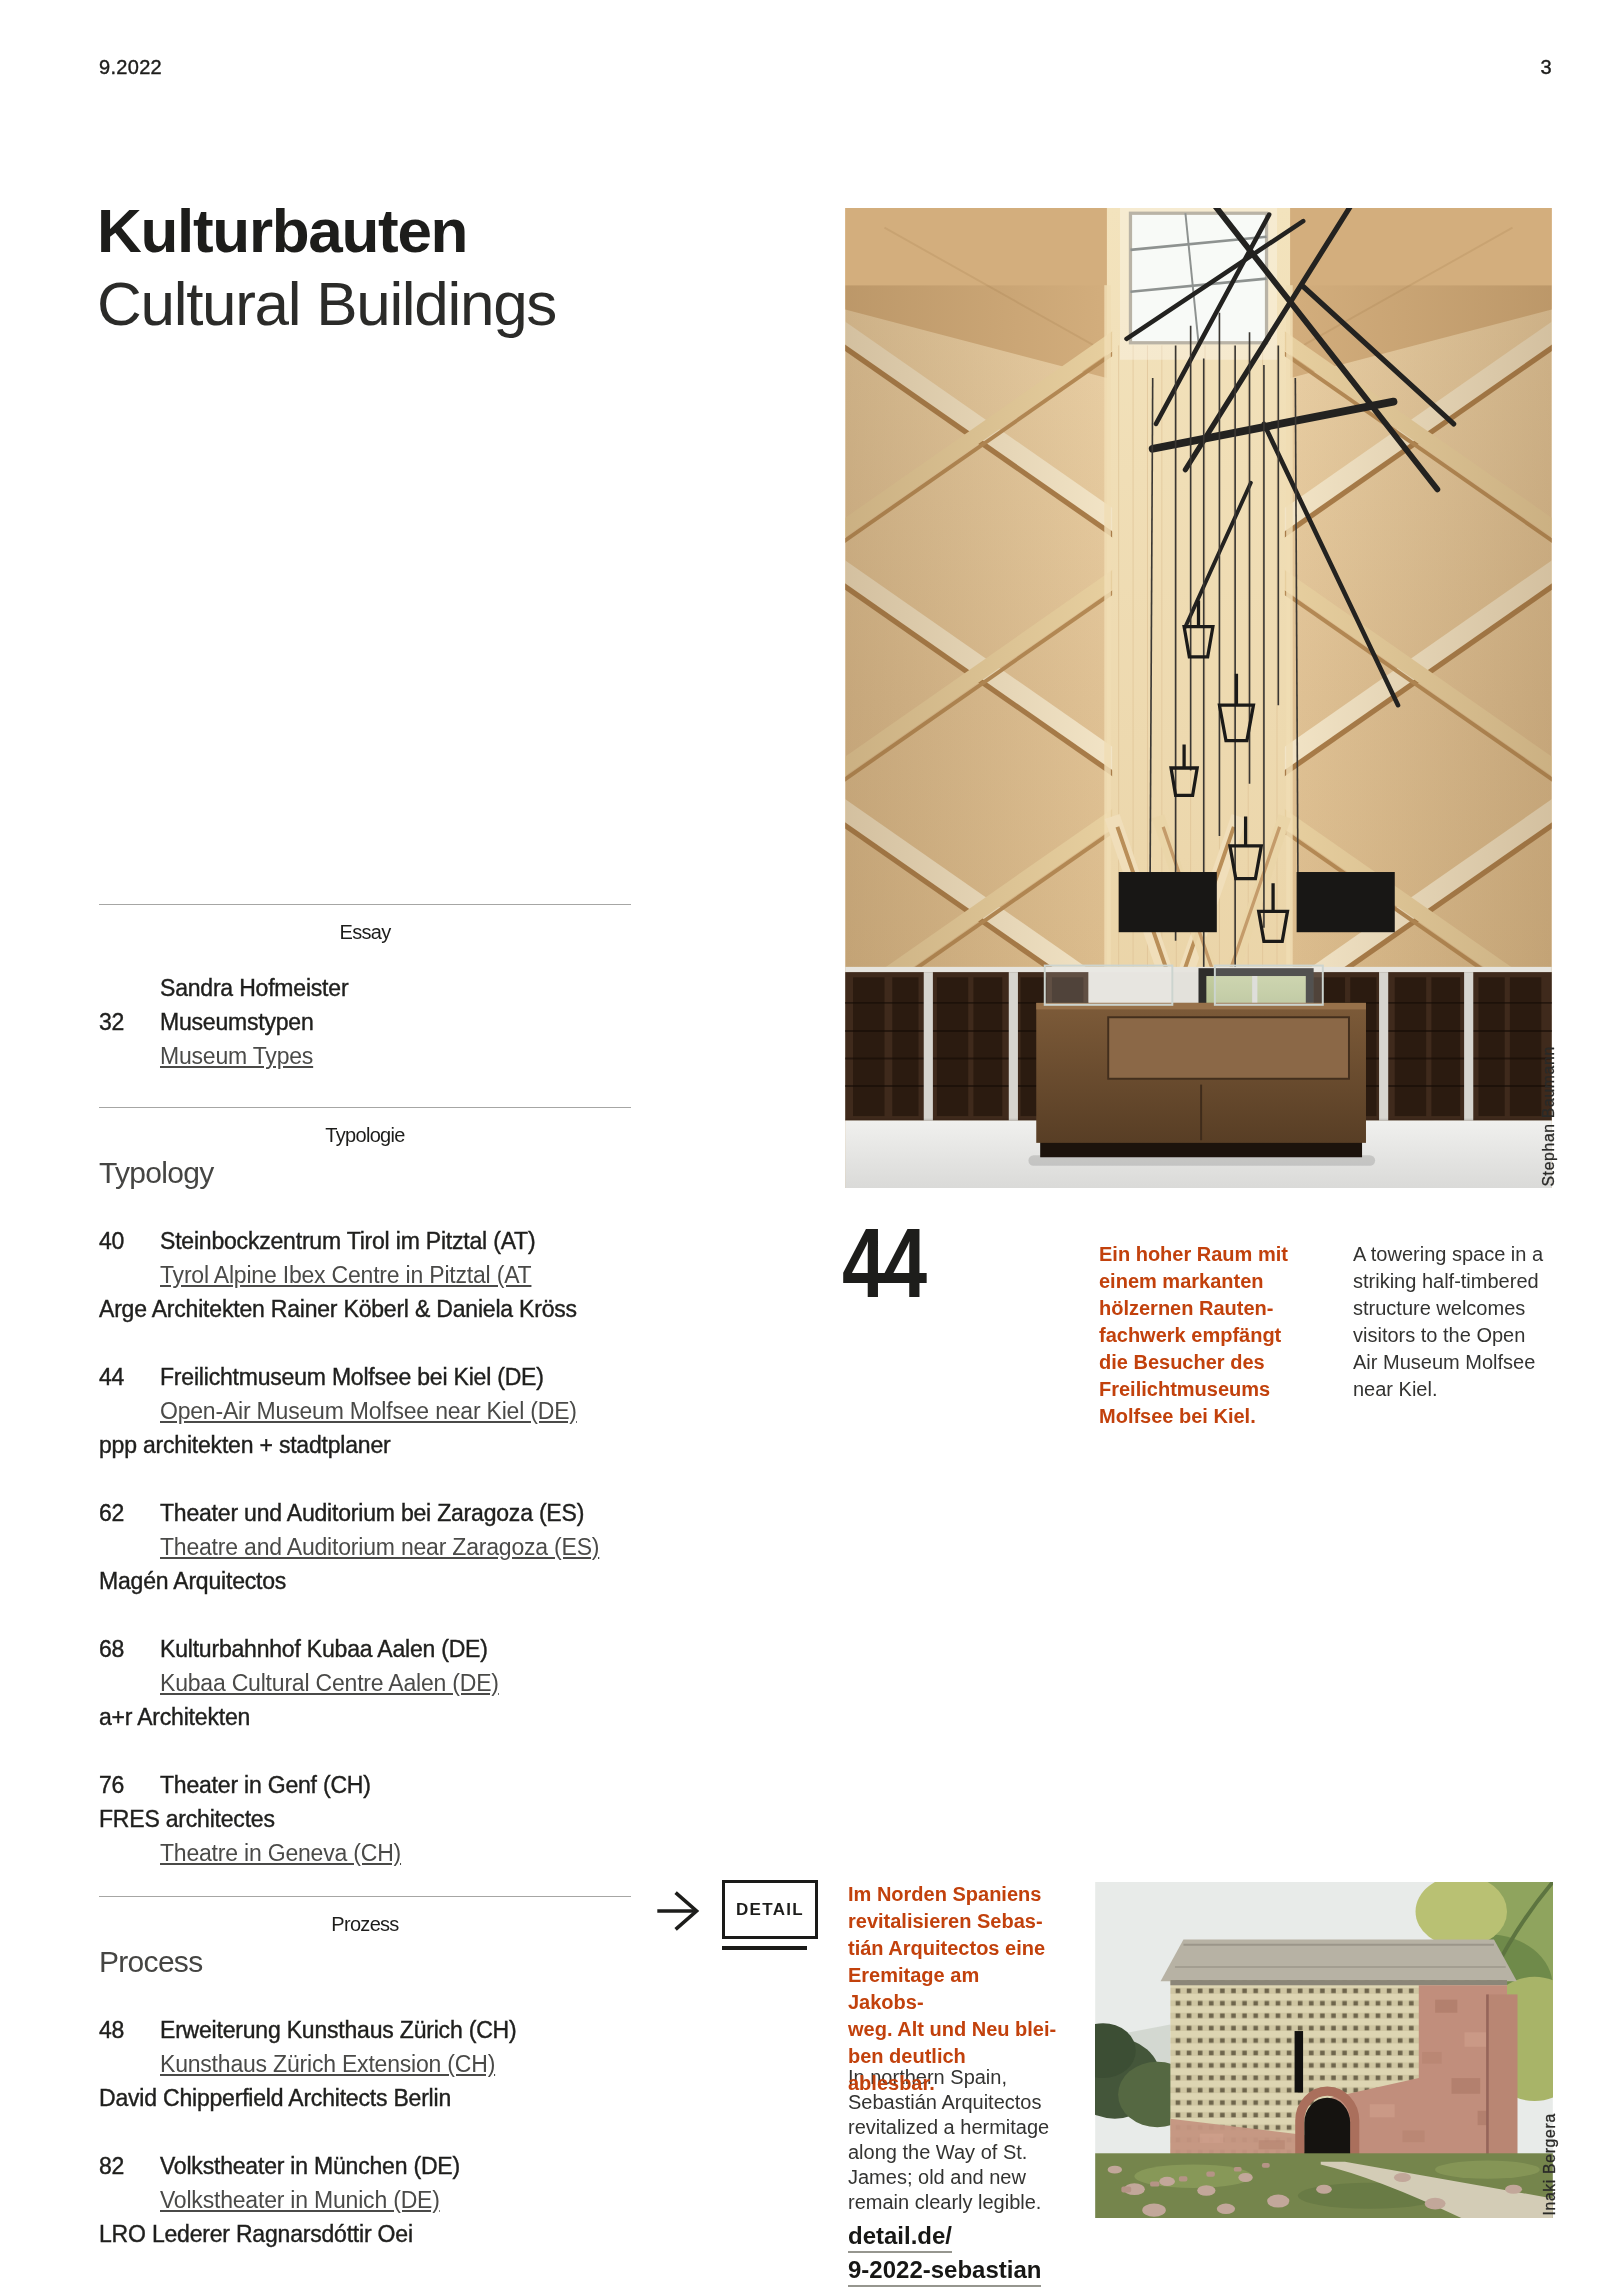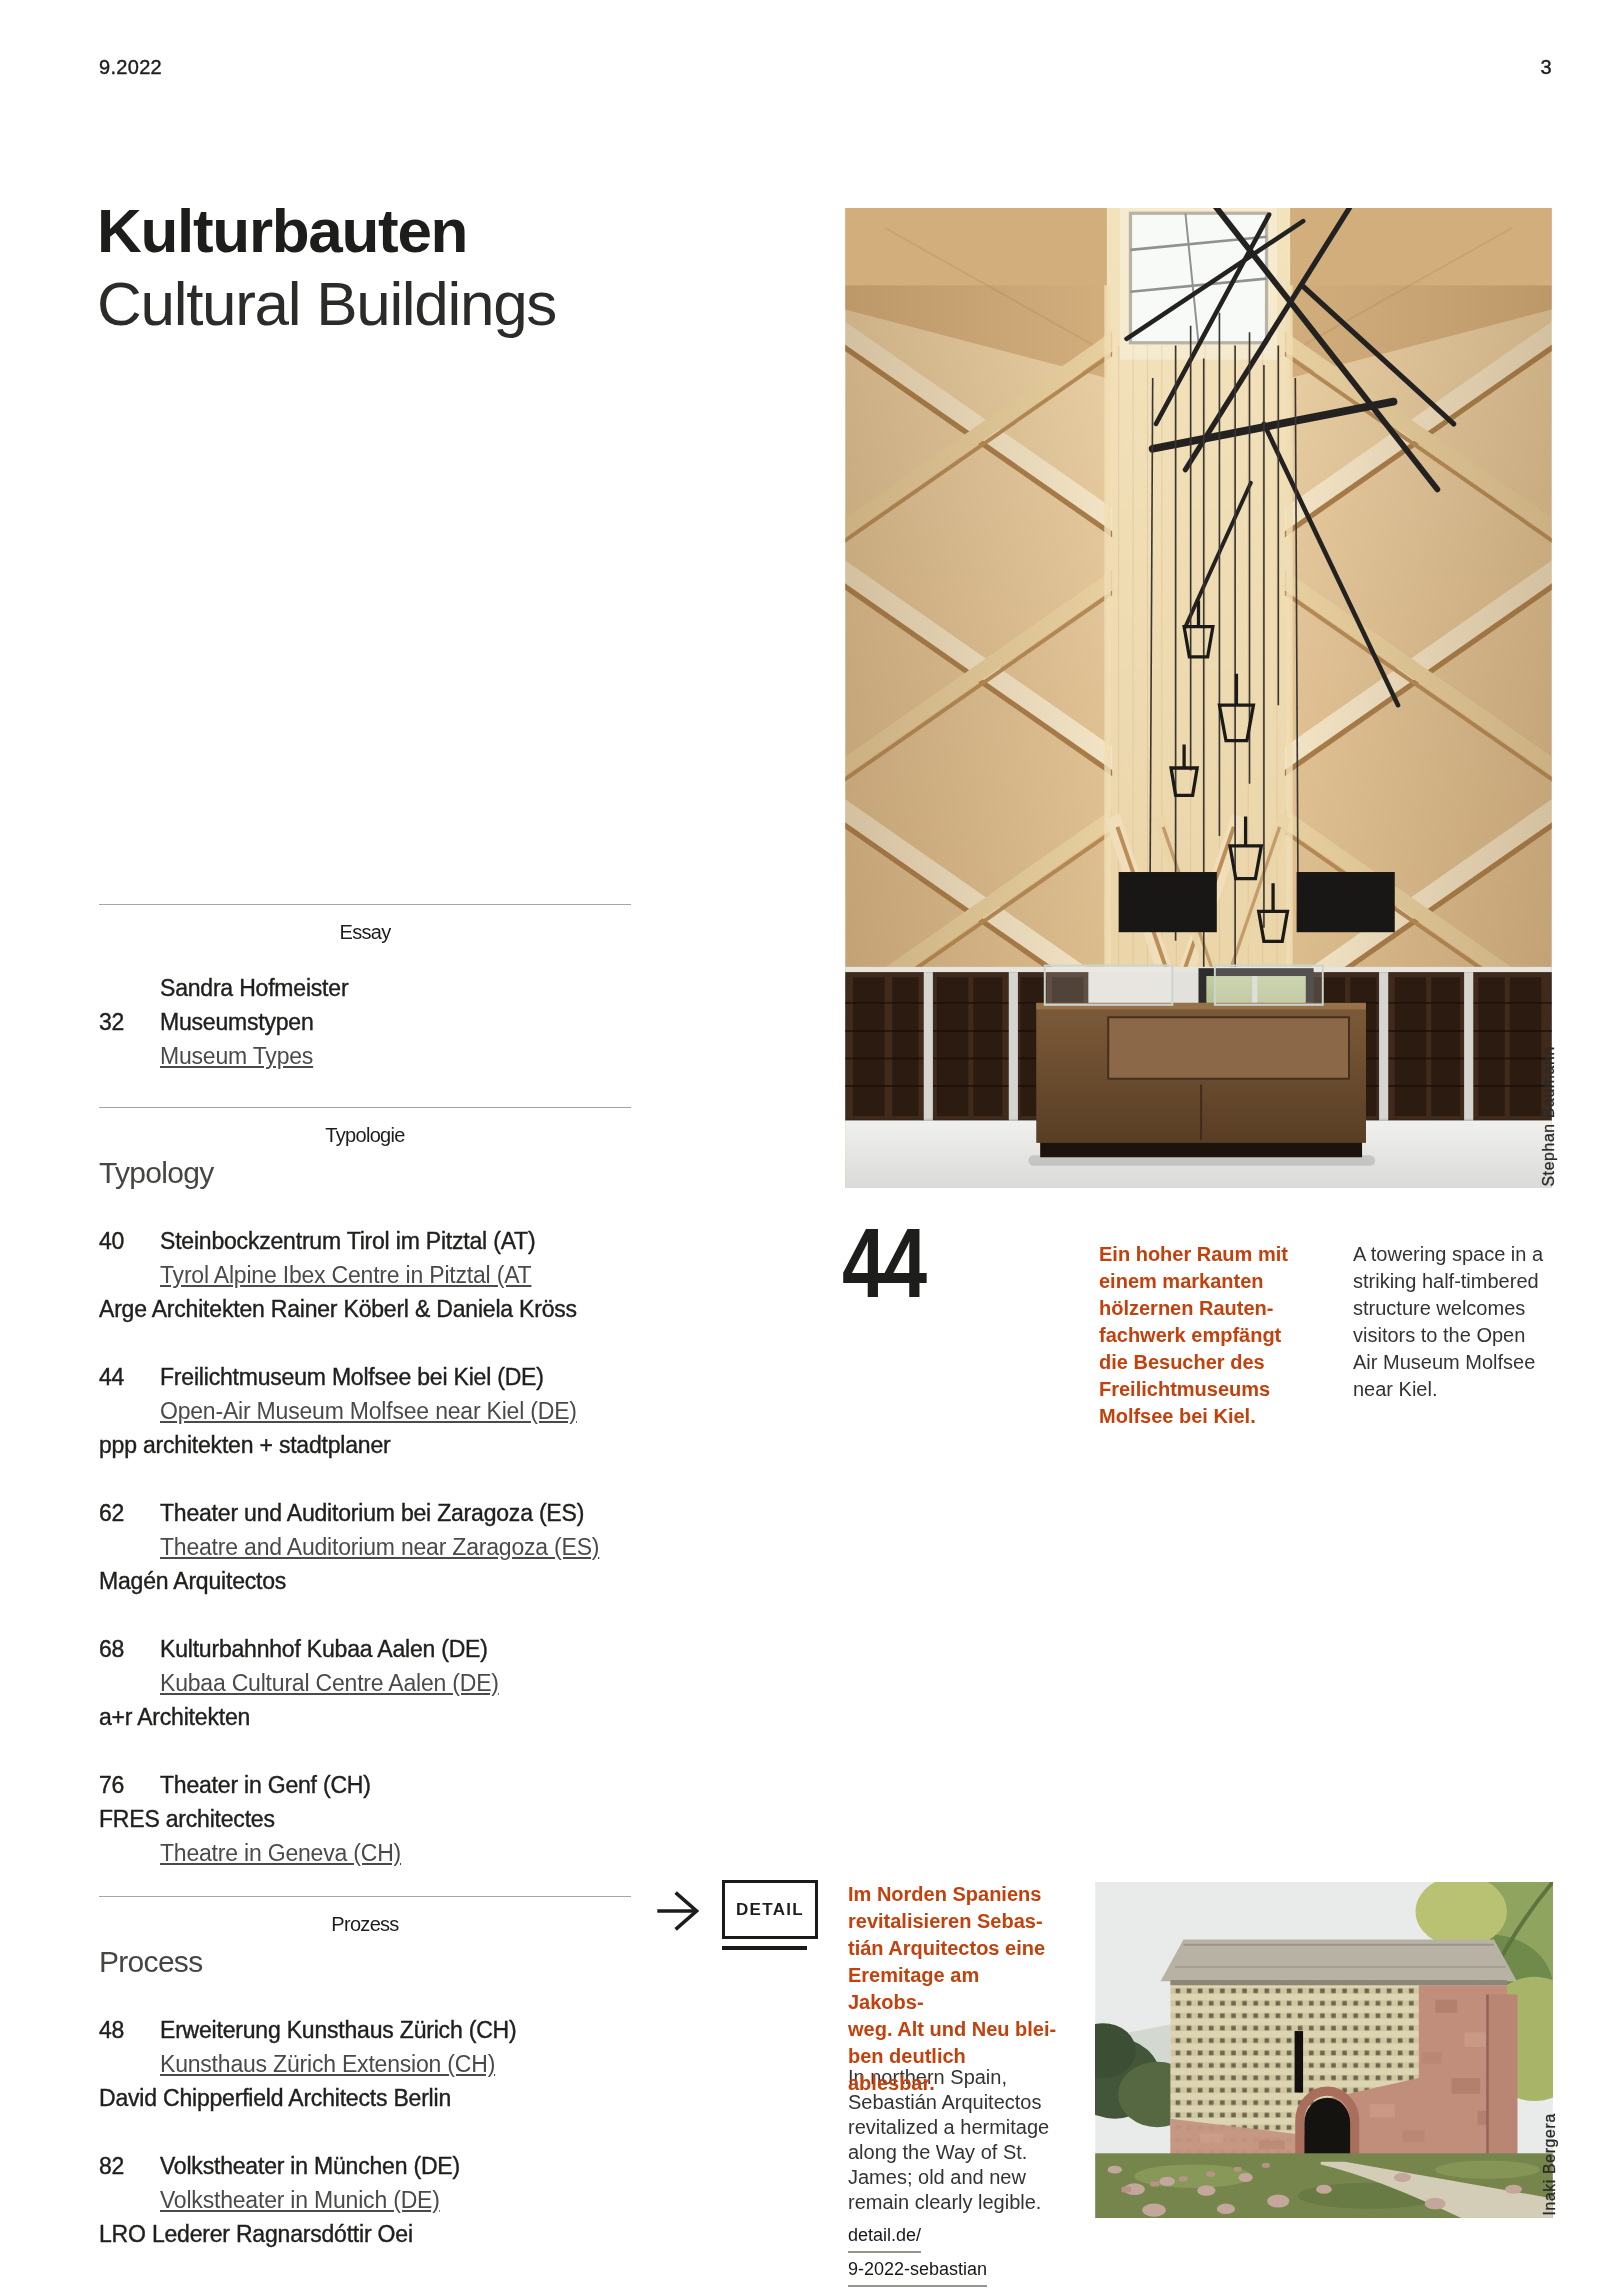--- a/index.html
+++ b/index.html
@@ -55,21 +55,21 @@
   
   #arrow{position:absolute;left:656px;top:1890px;}
   #detail-box{position:absolute;left:722px;top:1880px;width:96px;height:59px;
               border:3.3px solid #1a1a18;box-sizing:border-box;display:flex;
               align-items:center;justify-content:center;}
   #detail-box span{font-size:17px;font-weight:700;letter-spacing:1.3px;}
   #detail-underline{position:absolute;left:722px;top:1946px;width:85px;height:3.9px;background:#1a1a18;}
   #teaser-cap-de{position:absolute;left:848px;top:1881px;width:209px;}
   #teaser-cap-en{position:absolute;left:848px;top:2065px;width:242px;line-height:25px;}
   #teaser-links{position:absolute;left:848px;top:2224px;}
-  .tlink{display:table;font-size:18px;font-weight:400;color:#171715;line-height:23.6px;
+  .tlink{display:table;font-size:24px;font-weight:700;color:#171715;line-height:23.6px;
          padding-bottom:3.3px;border-bottom:2px solid #96968f;margin-bottom:5.2px;cursor:pointer;}
 </style>
 </head>
 <body>
 
 <div class="page">
 
   <div class="hdr hdr-left">9.2022</div>
   <div class="hdr hdr-right">3</div>
 

